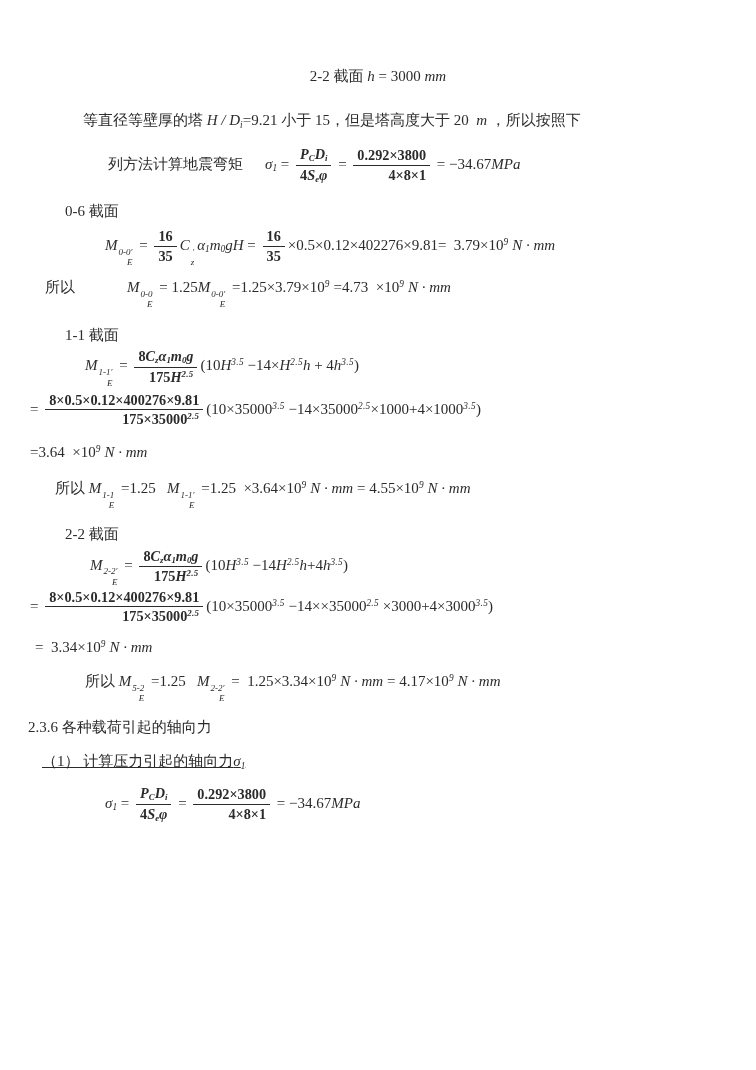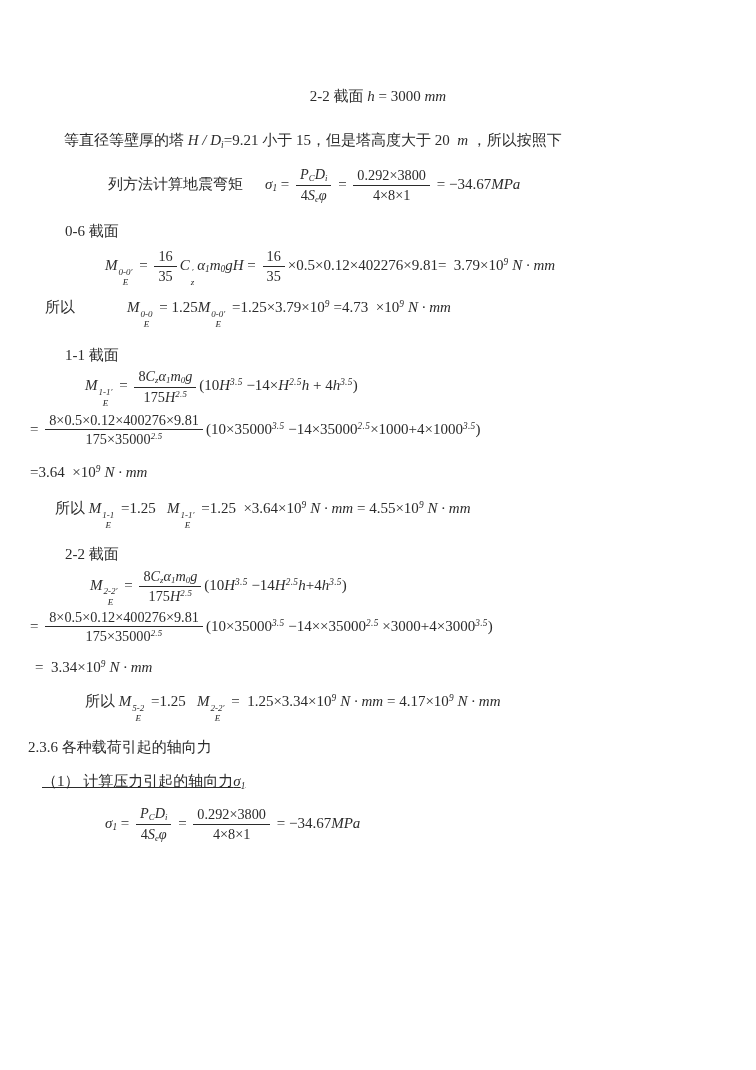--- a/index.html
+++ b/index.html
@@ -4,27 +4,27 @@
 <style>
   html,body{margin:0;padding:0;}
   body{
     width:756px;height:1070px;background:#ffffff;
     font-family:"Liberation Serif","DejaVu Serif",serif;
     color:#2b2b2b;
     -webkit-font-smoothing:antialiased;
   }
   .page{
     position:relative;width:756px;height:1036px;overflow:hidden;
-    box-sizing:border-box;padding-top:86px;
+    box-sizing:border-box;padding-top:66px;
   }
   .line{
     font-size:15px;line-height:1.45;white-space:pre;
   }
   .title{text-align:center;margin-bottom:0;}
-  .p1{margin:22px 60px 0 64px;}
+  .p1{margin:22px 60px 0 83px;}
   .p2{margin:14px 0 0 108px;}
   .h-sec{margin:16px 0 0 65px;}
   .f00{margin:6px 0 0 105px;}
   .so00{margin:10px 0 0 45px;}
   .h11{margin:16px 0 0 65px;}
   .f11a{margin:2px 0 0 85px;}
   .f11b{margin:4px 0 0 30px;}
   .f11c{margin:14px 0 0 30px;}
   .so11{margin:14px 16px 0 55px;}
   .h22{margin:14px 0 0 65px;}
@@ -37,26 +37,26 @@
   .fsigma{margin:12px 0 0 105px;}
   .item2{margin:24px 0 0 42px;}
 
   
   .it{font-style:italic;}
   .su{font-size:0.62em;vertical-align:0.55em;font-style:italic;letter-spacing:0.3px;}
   .sb{font-size:0.62em;vertical-align:-0.28em;font-style:italic;}
   .ss{
     display:inline-flex;flex-direction:column;justify-content:center;
     font-size:0.6em;line-height:1.12;vertical-align:-0.52em;
-    font-style:italic;text-align:center;margin:0 3px 0 1px;
+    font-style:italic;text-align:right;margin:0 3px 0 1px;
   }
   .ss span{display:block;}
   .frac{
-    display:inline-block;text-align:center;vertical-align:middle;
-    margin:0 3px;line-height:1.18;font-size:0.95em;
+    display:inline-block;text-align:right;vertical-align:middle;
+    margin:0 3px;line-height:1.18;font-size:0.95em;font-weight:bold;
   }
   .frac .num{display:block;border-bottom:1.2px solid #2b2b2b;padding:0 4px 1px;}
   .frac .den{display:block;padding:1px 4px 0;}
   .gap{display:inline-block;}
 </style>
 </head>
 <body>
 
 <div class="page">
   <div class="line title">2-2 截面 <span class="it">h</span> = 3000 <span class="it">mm</span></div>

